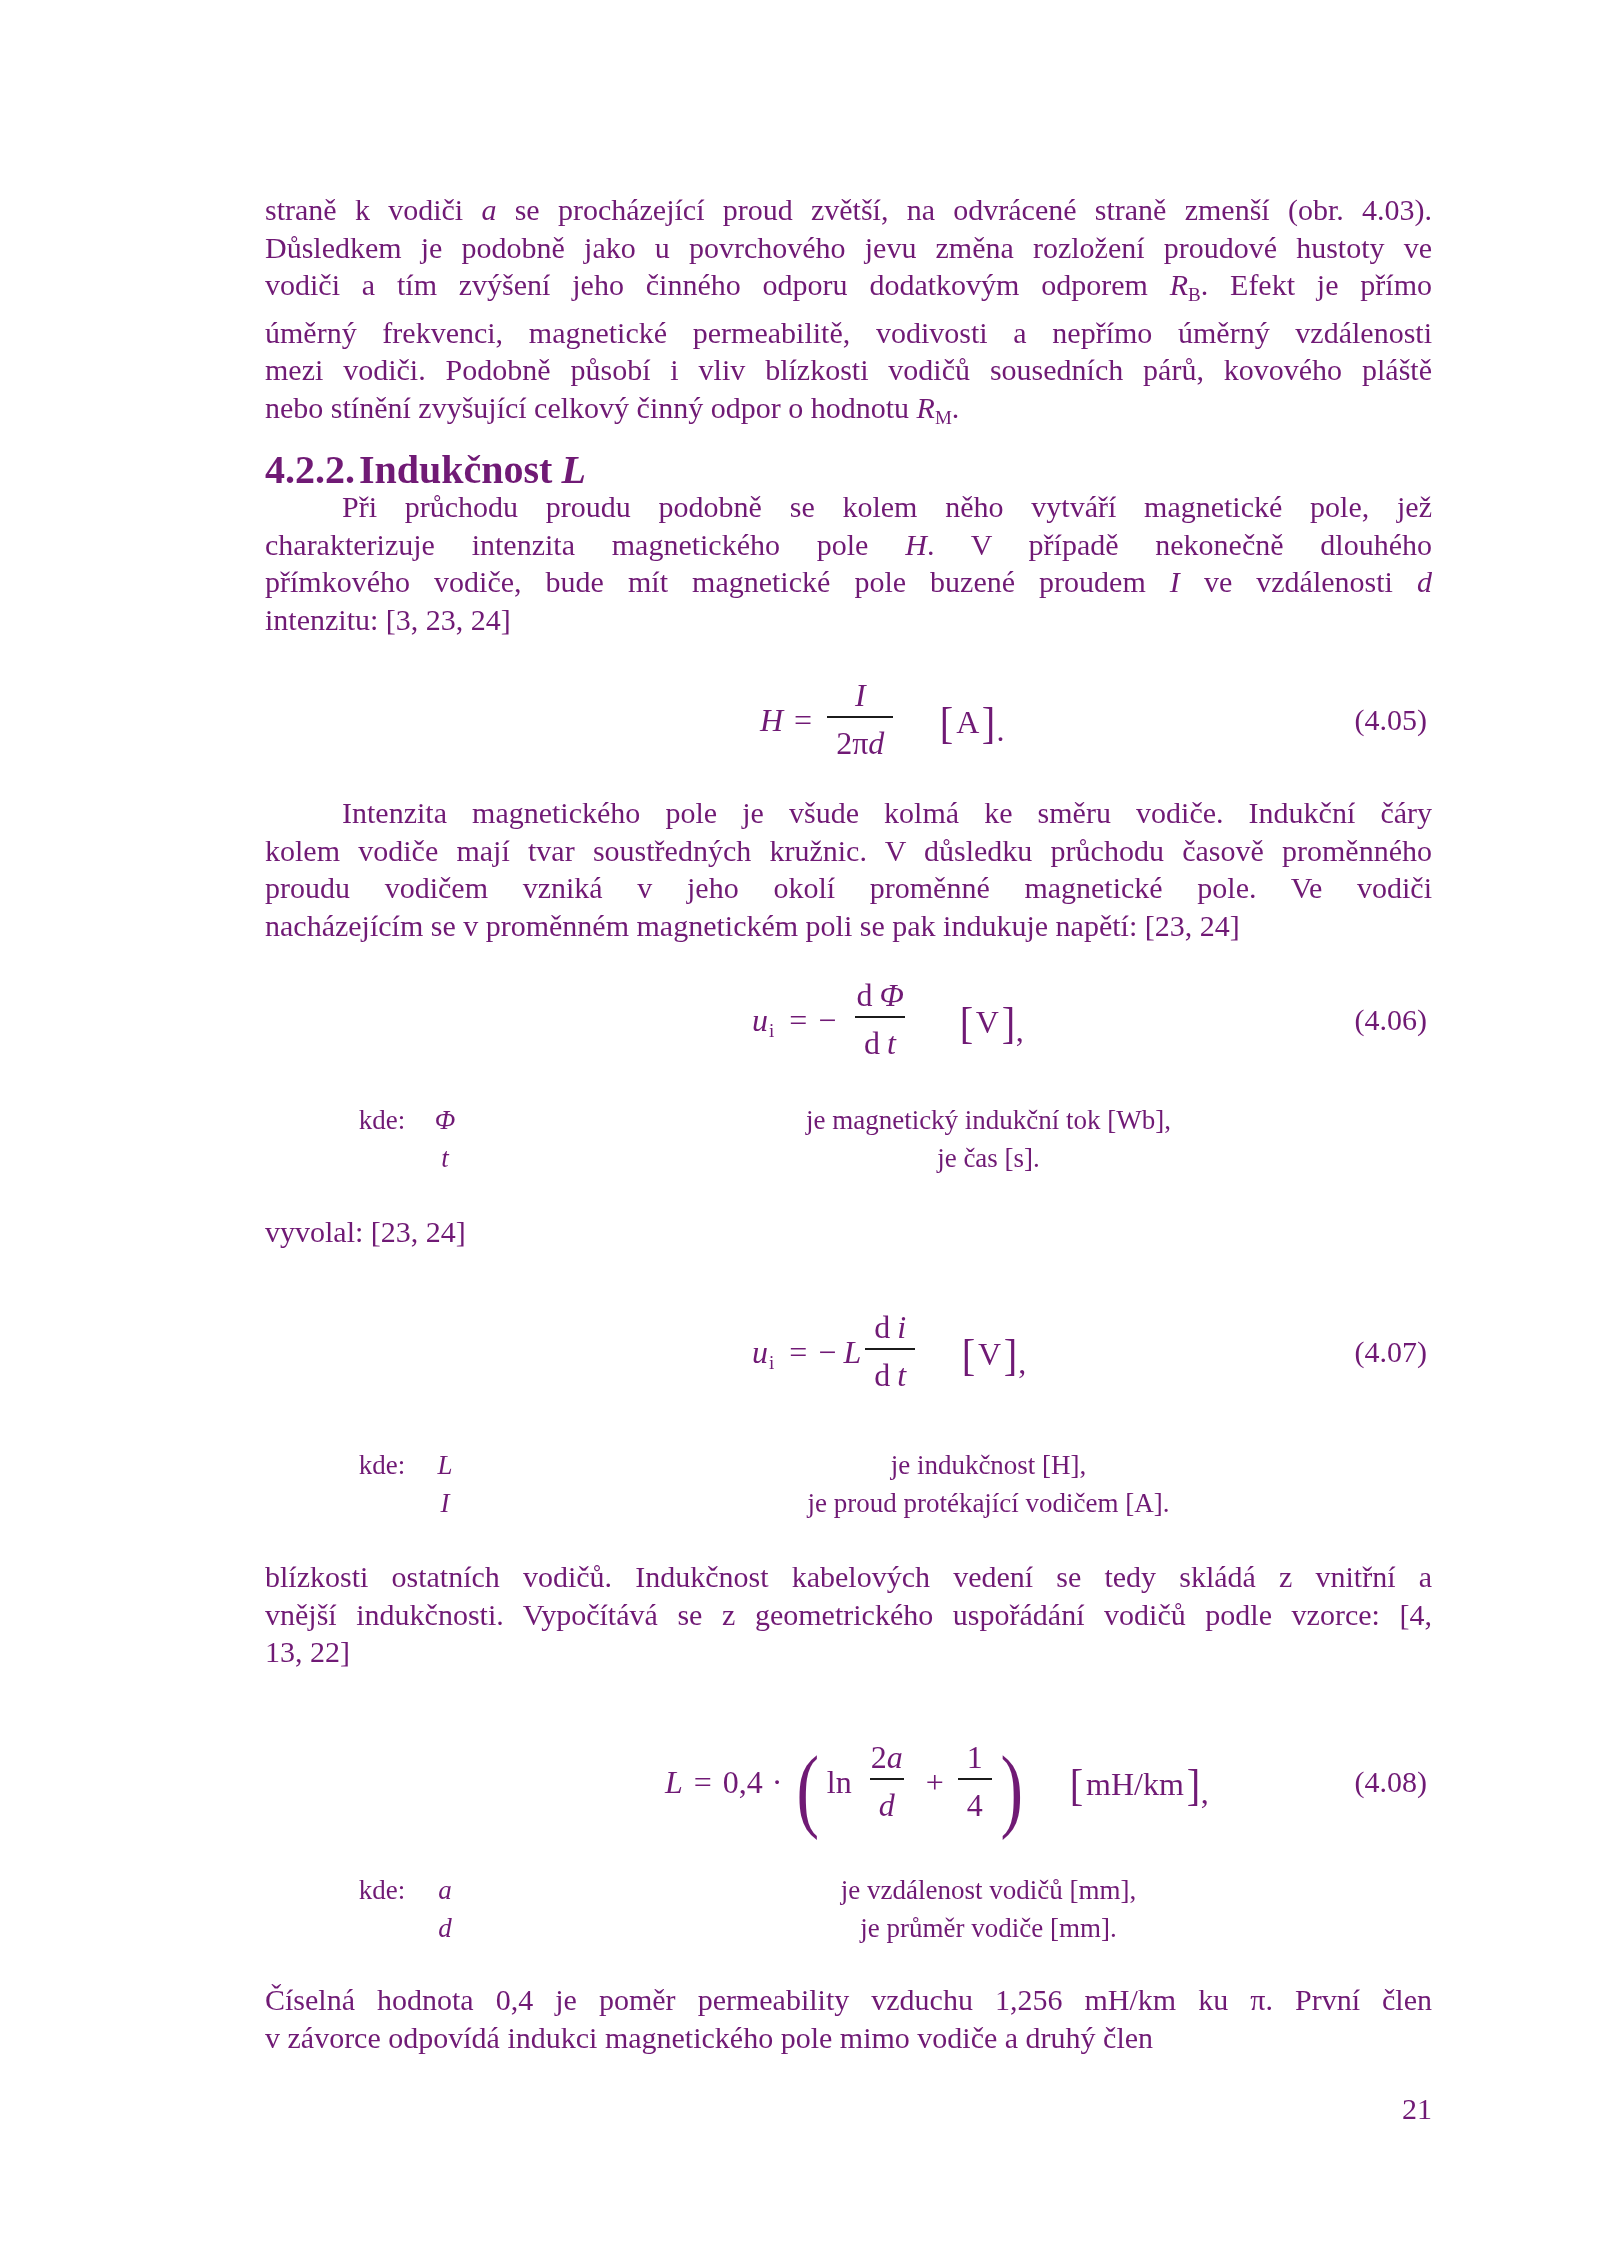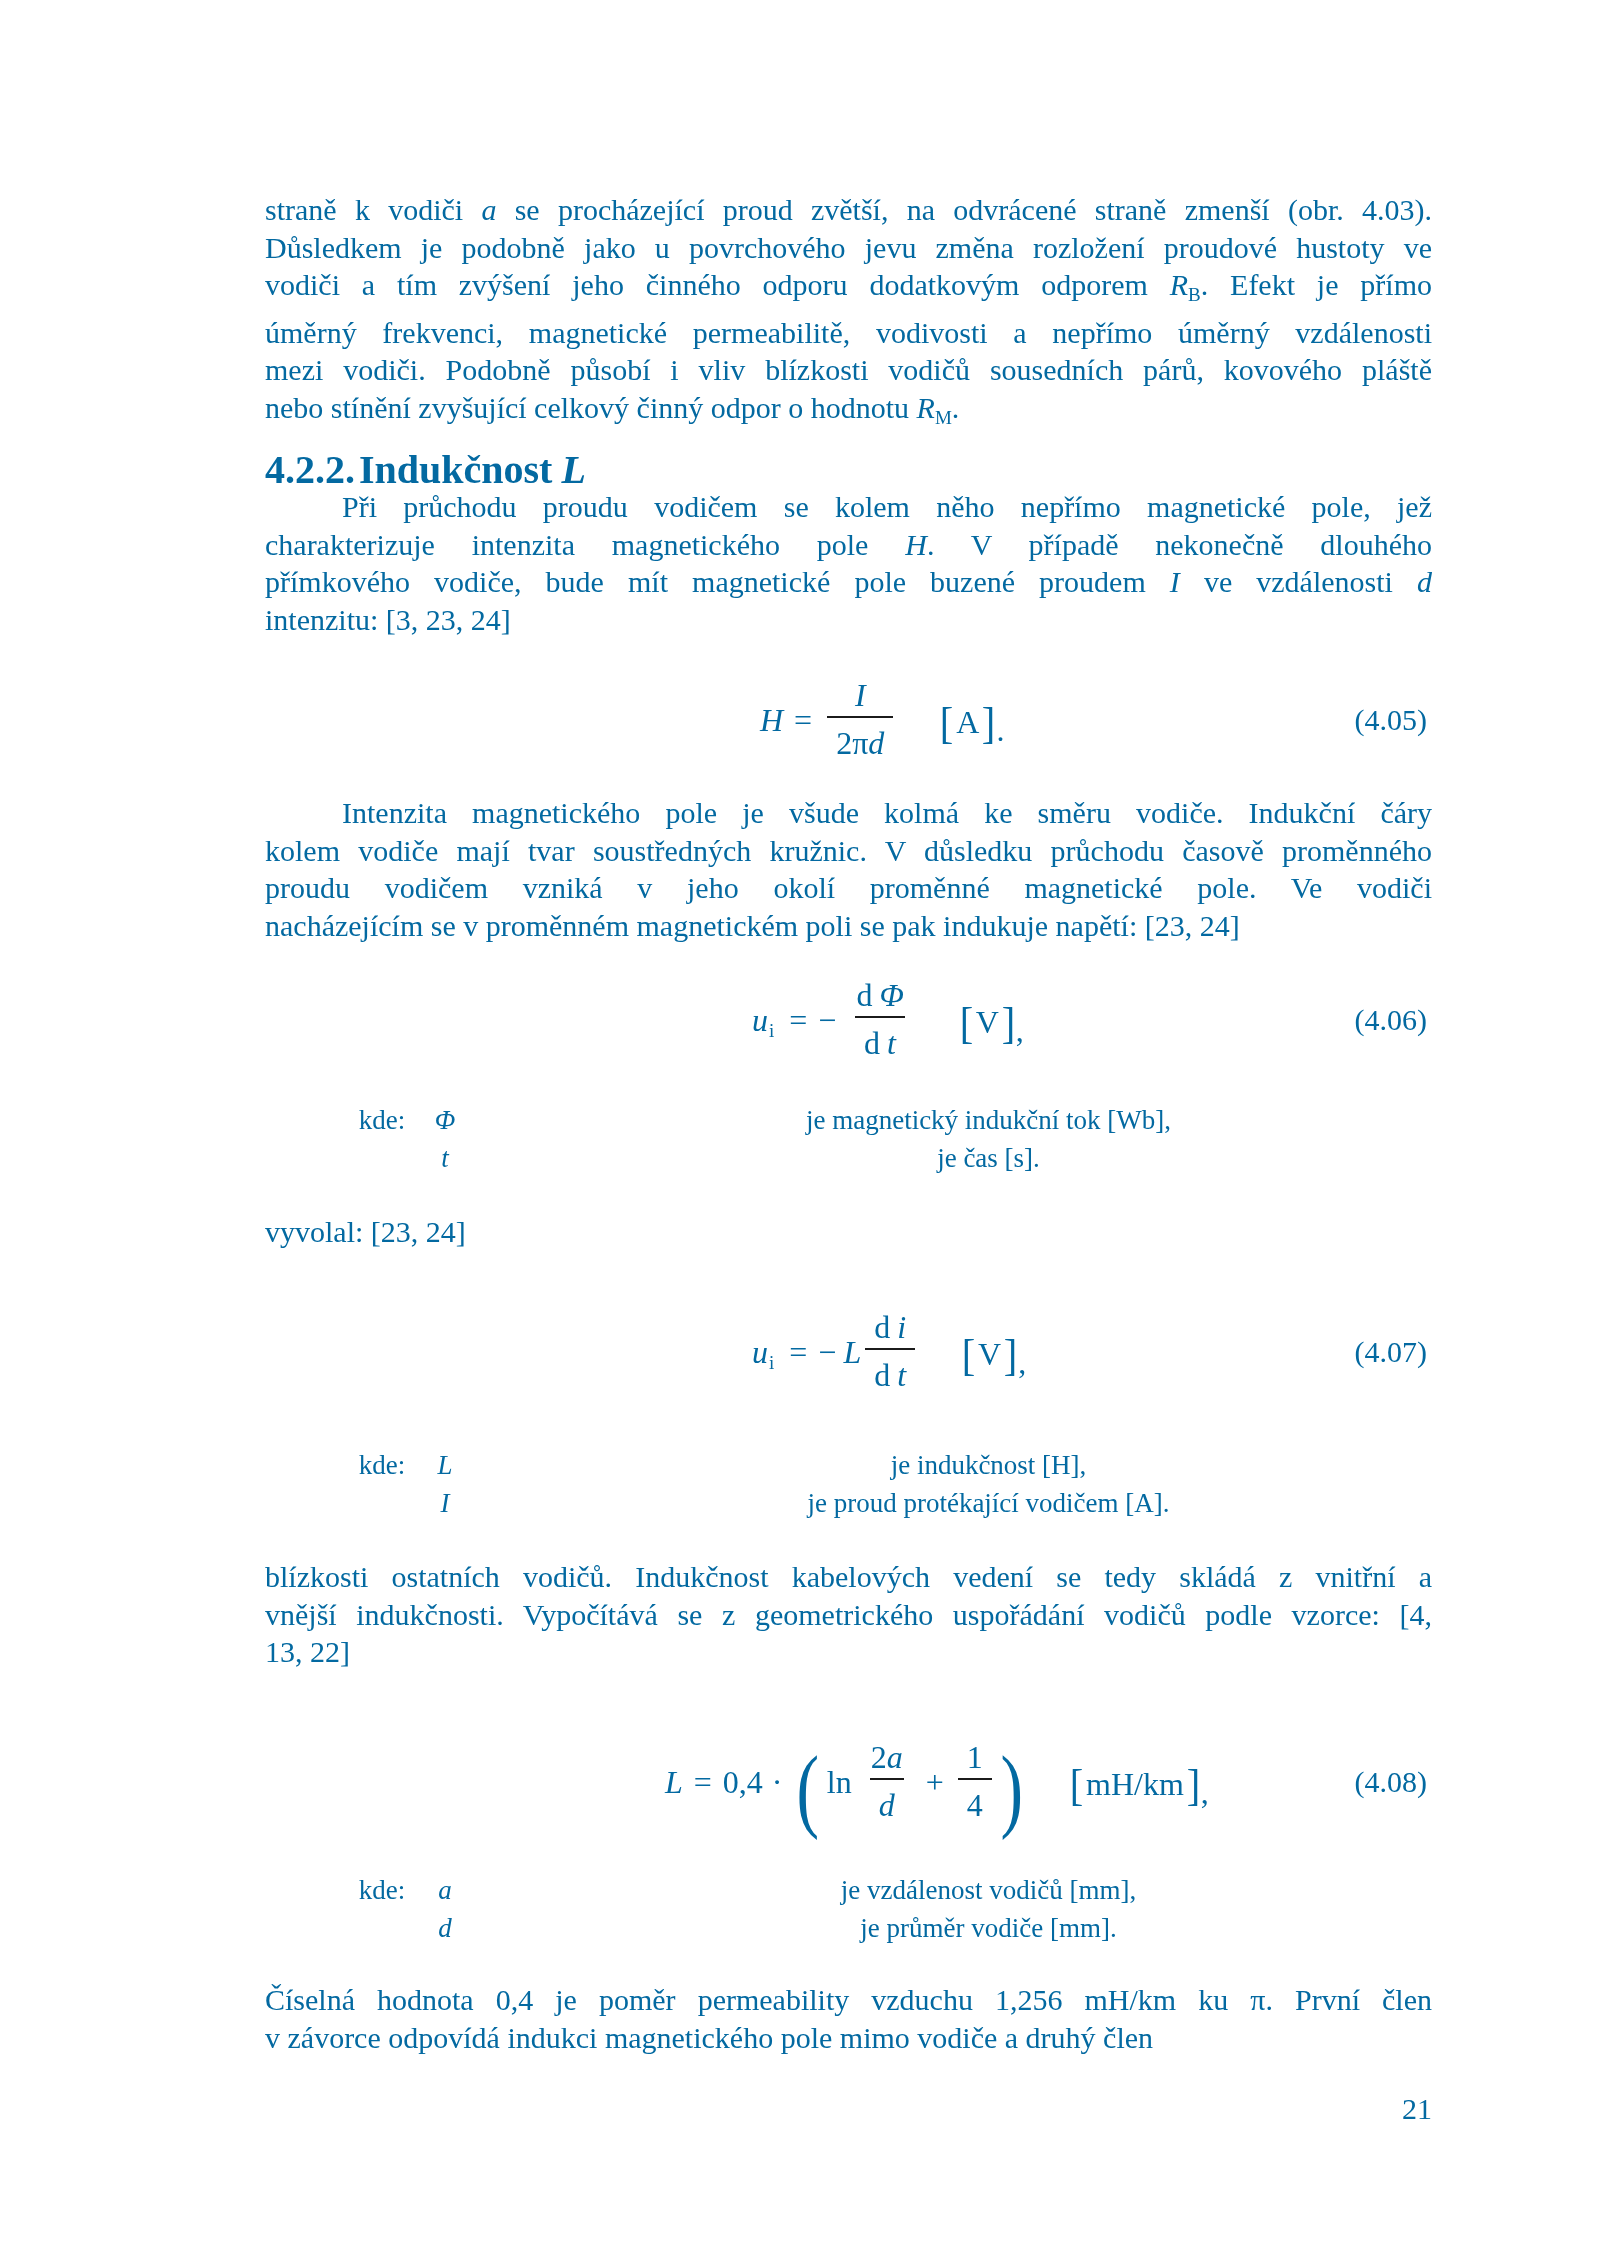--- a/index.html
+++ b/index.html
@@ -1,17 +1,17 @@
 <!DOCTYPE html>
 <html><head>
 <meta charset="utf-8">
 <style>
   html,body{margin:0;padding:0;background:#e8e8e8;}
   .page{position:relative;width:1600px;height:2264px;background:#ffffff;
-        font-family:"Liberation Serif","DejaVu Serif",serif;color:#0369a1;
+        font-family:"Liberation Serif","DejaVu Serif",serif;color:#701a75;
         overflow:hidden;margin:0 auto;}
   .block{position:absolute;left:265px;width:1167px;}
   .pline{font-size:30px;line-height:37.5px;text-align:justify;}
   .jfull{text-align-last:justify;}
   .indent{text-indent:77px;}
   .it{font-style:italic;}
   .sb{font-size:19px;vertical-align:-6px;}
   
   .heading{font-weight:bold;font-size:40px;line-height:38px;}
   .hnum{display:inline-block;width:94px;}
@@ -73,21 +73,21 @@
       <div class="pline jfull"><span>úměrný frekvenci, magnetické permeabilitě, vodivosti a nepřímo úměrný vzdálenosti</span></div>
       <div class="pline jfull"><span>mezi vodiči. Podobně působí i vliv blízkosti vodičů sousedních párů, kovového pláště</span></div>
       <div class="pline"><span>nebo stínění zvyšující celkový činný odpor o hodnotu </span><span class="it">R</span><span class="sb">M</span><span>.</span></div>
     </div>
 
   <div id="hd" class="block heading">
     <span class="hnum">4.2.2.</span><span>Indukčnost</span><span class="hsym">L</span>
   </div>
 
   <div id="p2" class="block para">
-      <div class="pline jfull indent"><span>Při průchodu proudu vodičem se kolem něho nepřímo magnetické pole, jež</span></div>
+      <div class="pline jfull indent"><span>Při průchodu proudu podobně se kolem něho vytváří magnetické pole, jež</span></div>
       <div class="pline jfull"><span>charakterizuje intenzita magnetického pole </span><span class="it">H</span><span>. V případě nekonečně dlouhého</span></div>
       <div class="pline jfull"><span>přímkového vodiče, bude mít magnetické pole buzené proudem </span><span class="it">I</span><span> ve vzdálenosti </span><span class="it">d</span></div>
       <div class="pline"><span>intenzitu: [3, 23, 24]</span></div>
     </div>
 
   <div id="eq405" class="eq">
     <span class="sp405"></span>
     <span class="var">H</span>
     <span class="rel">=</span>
     <span class="frac">

